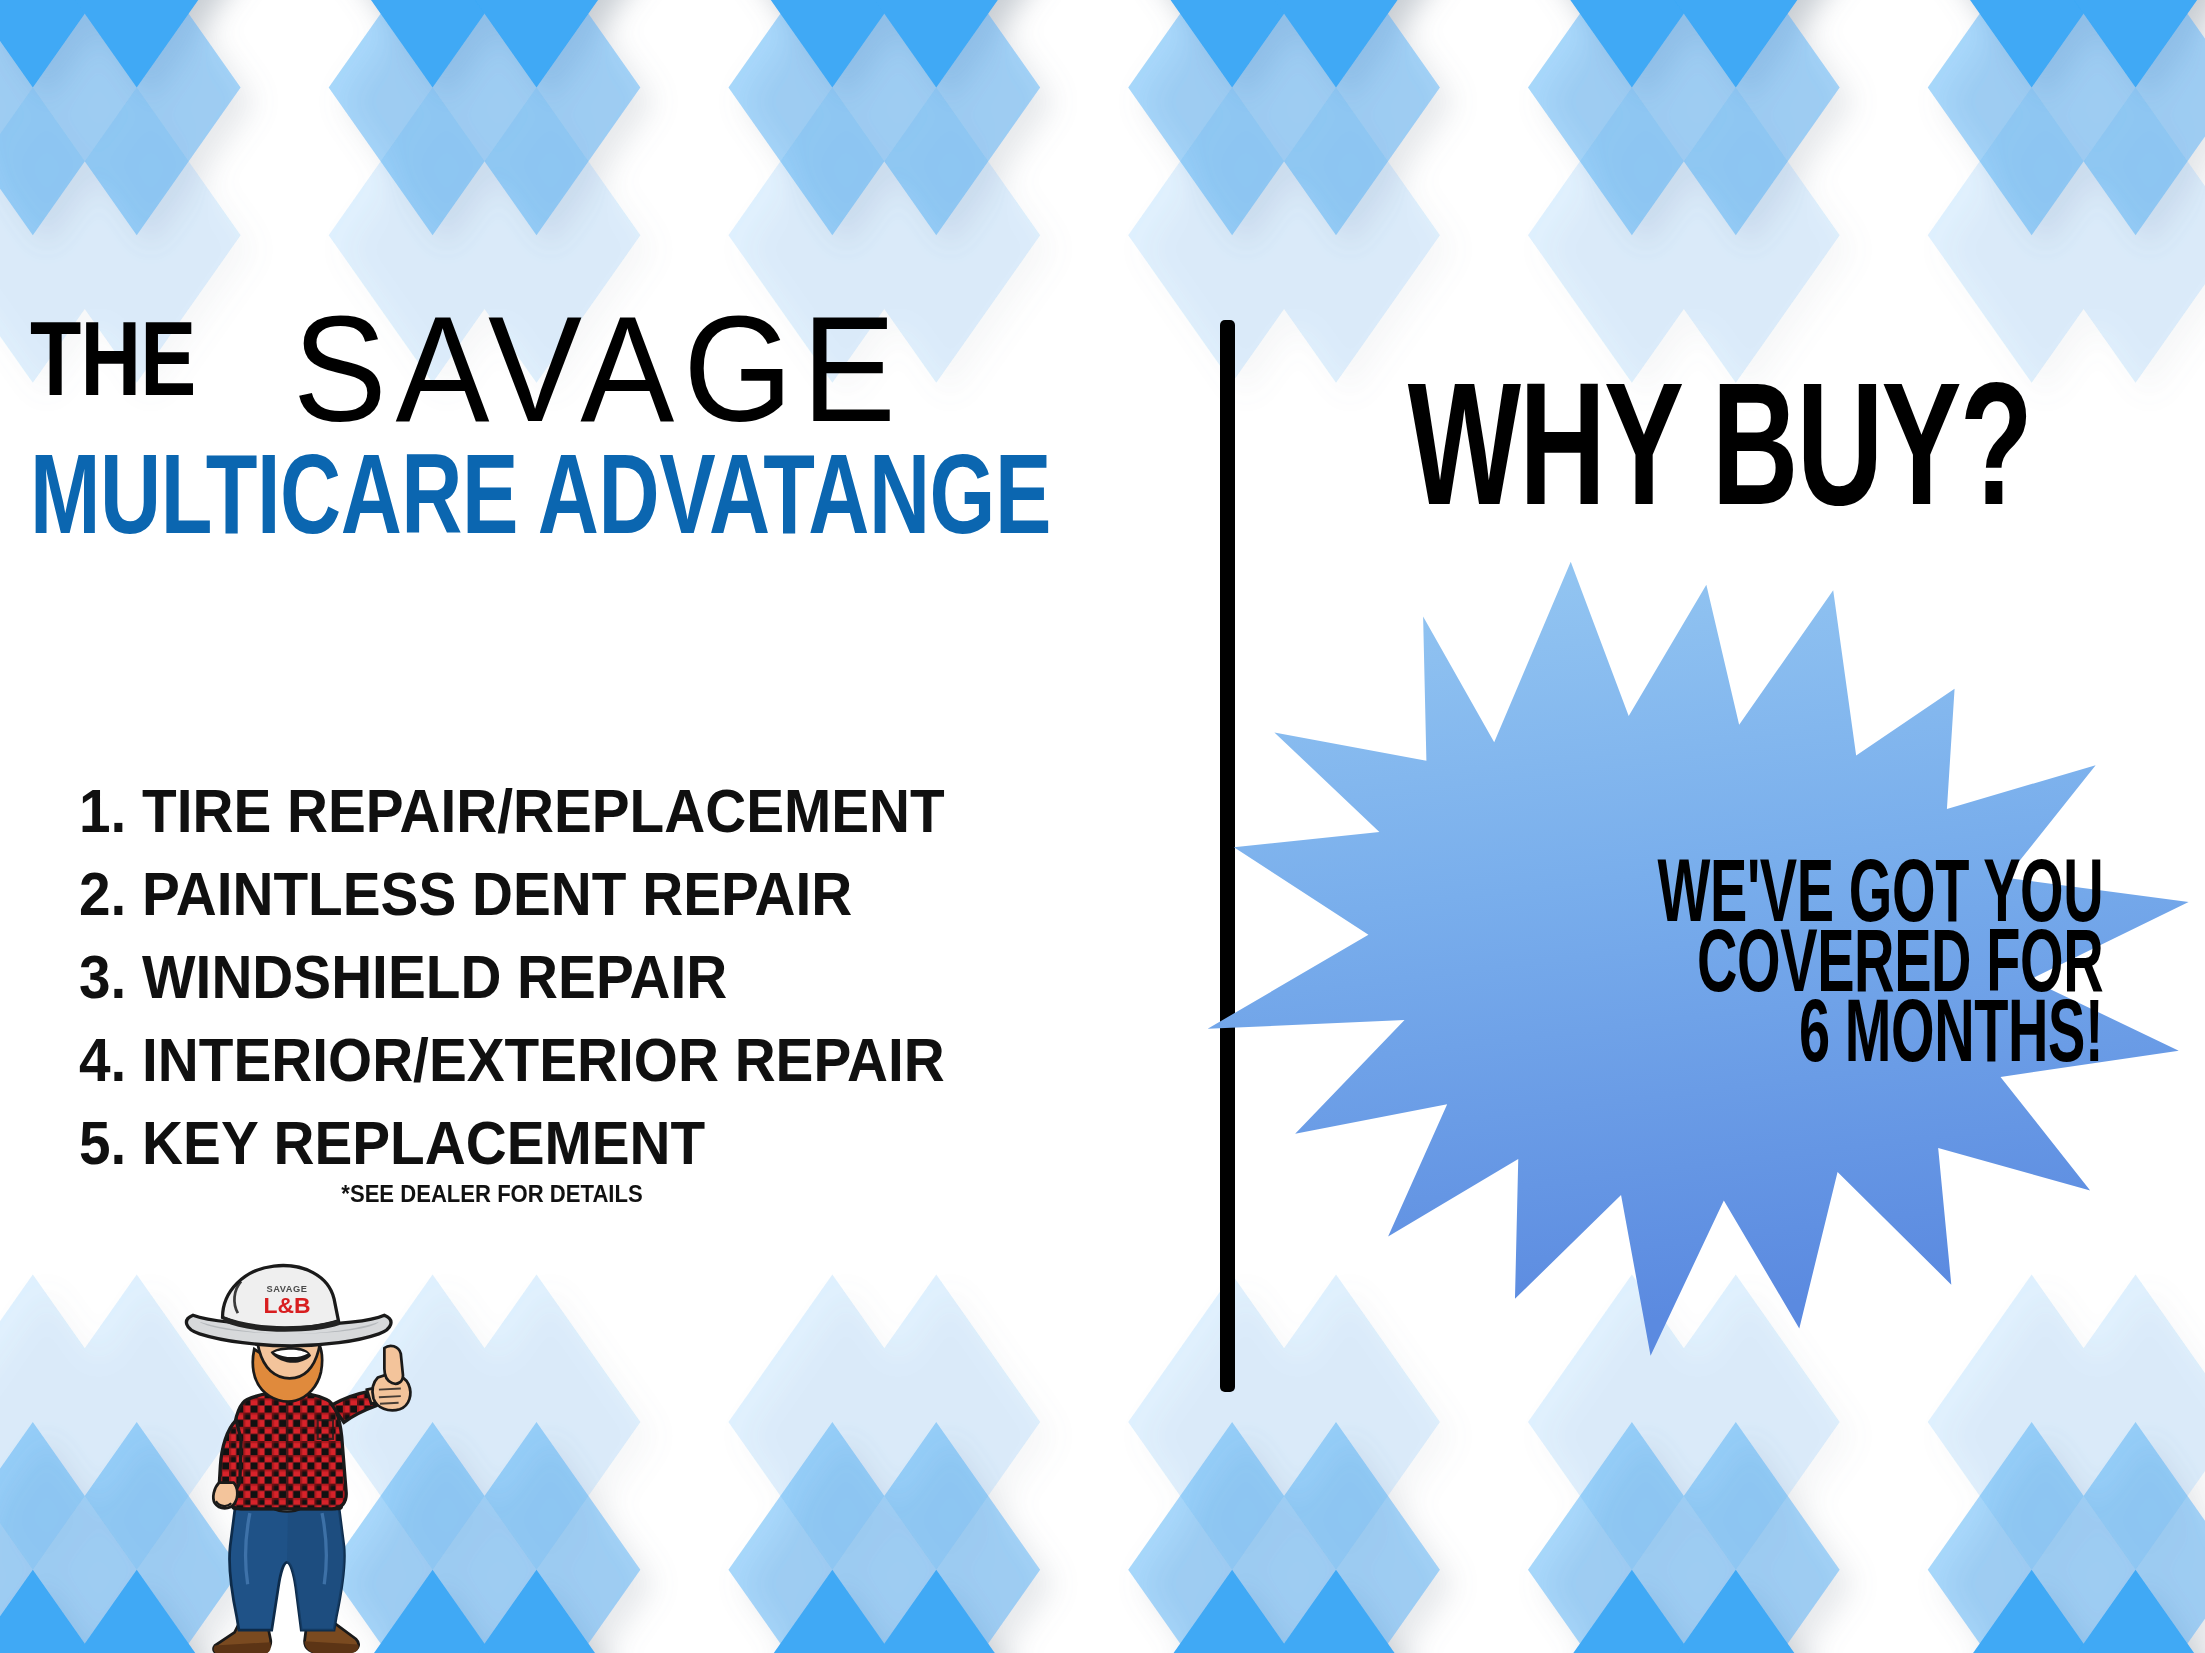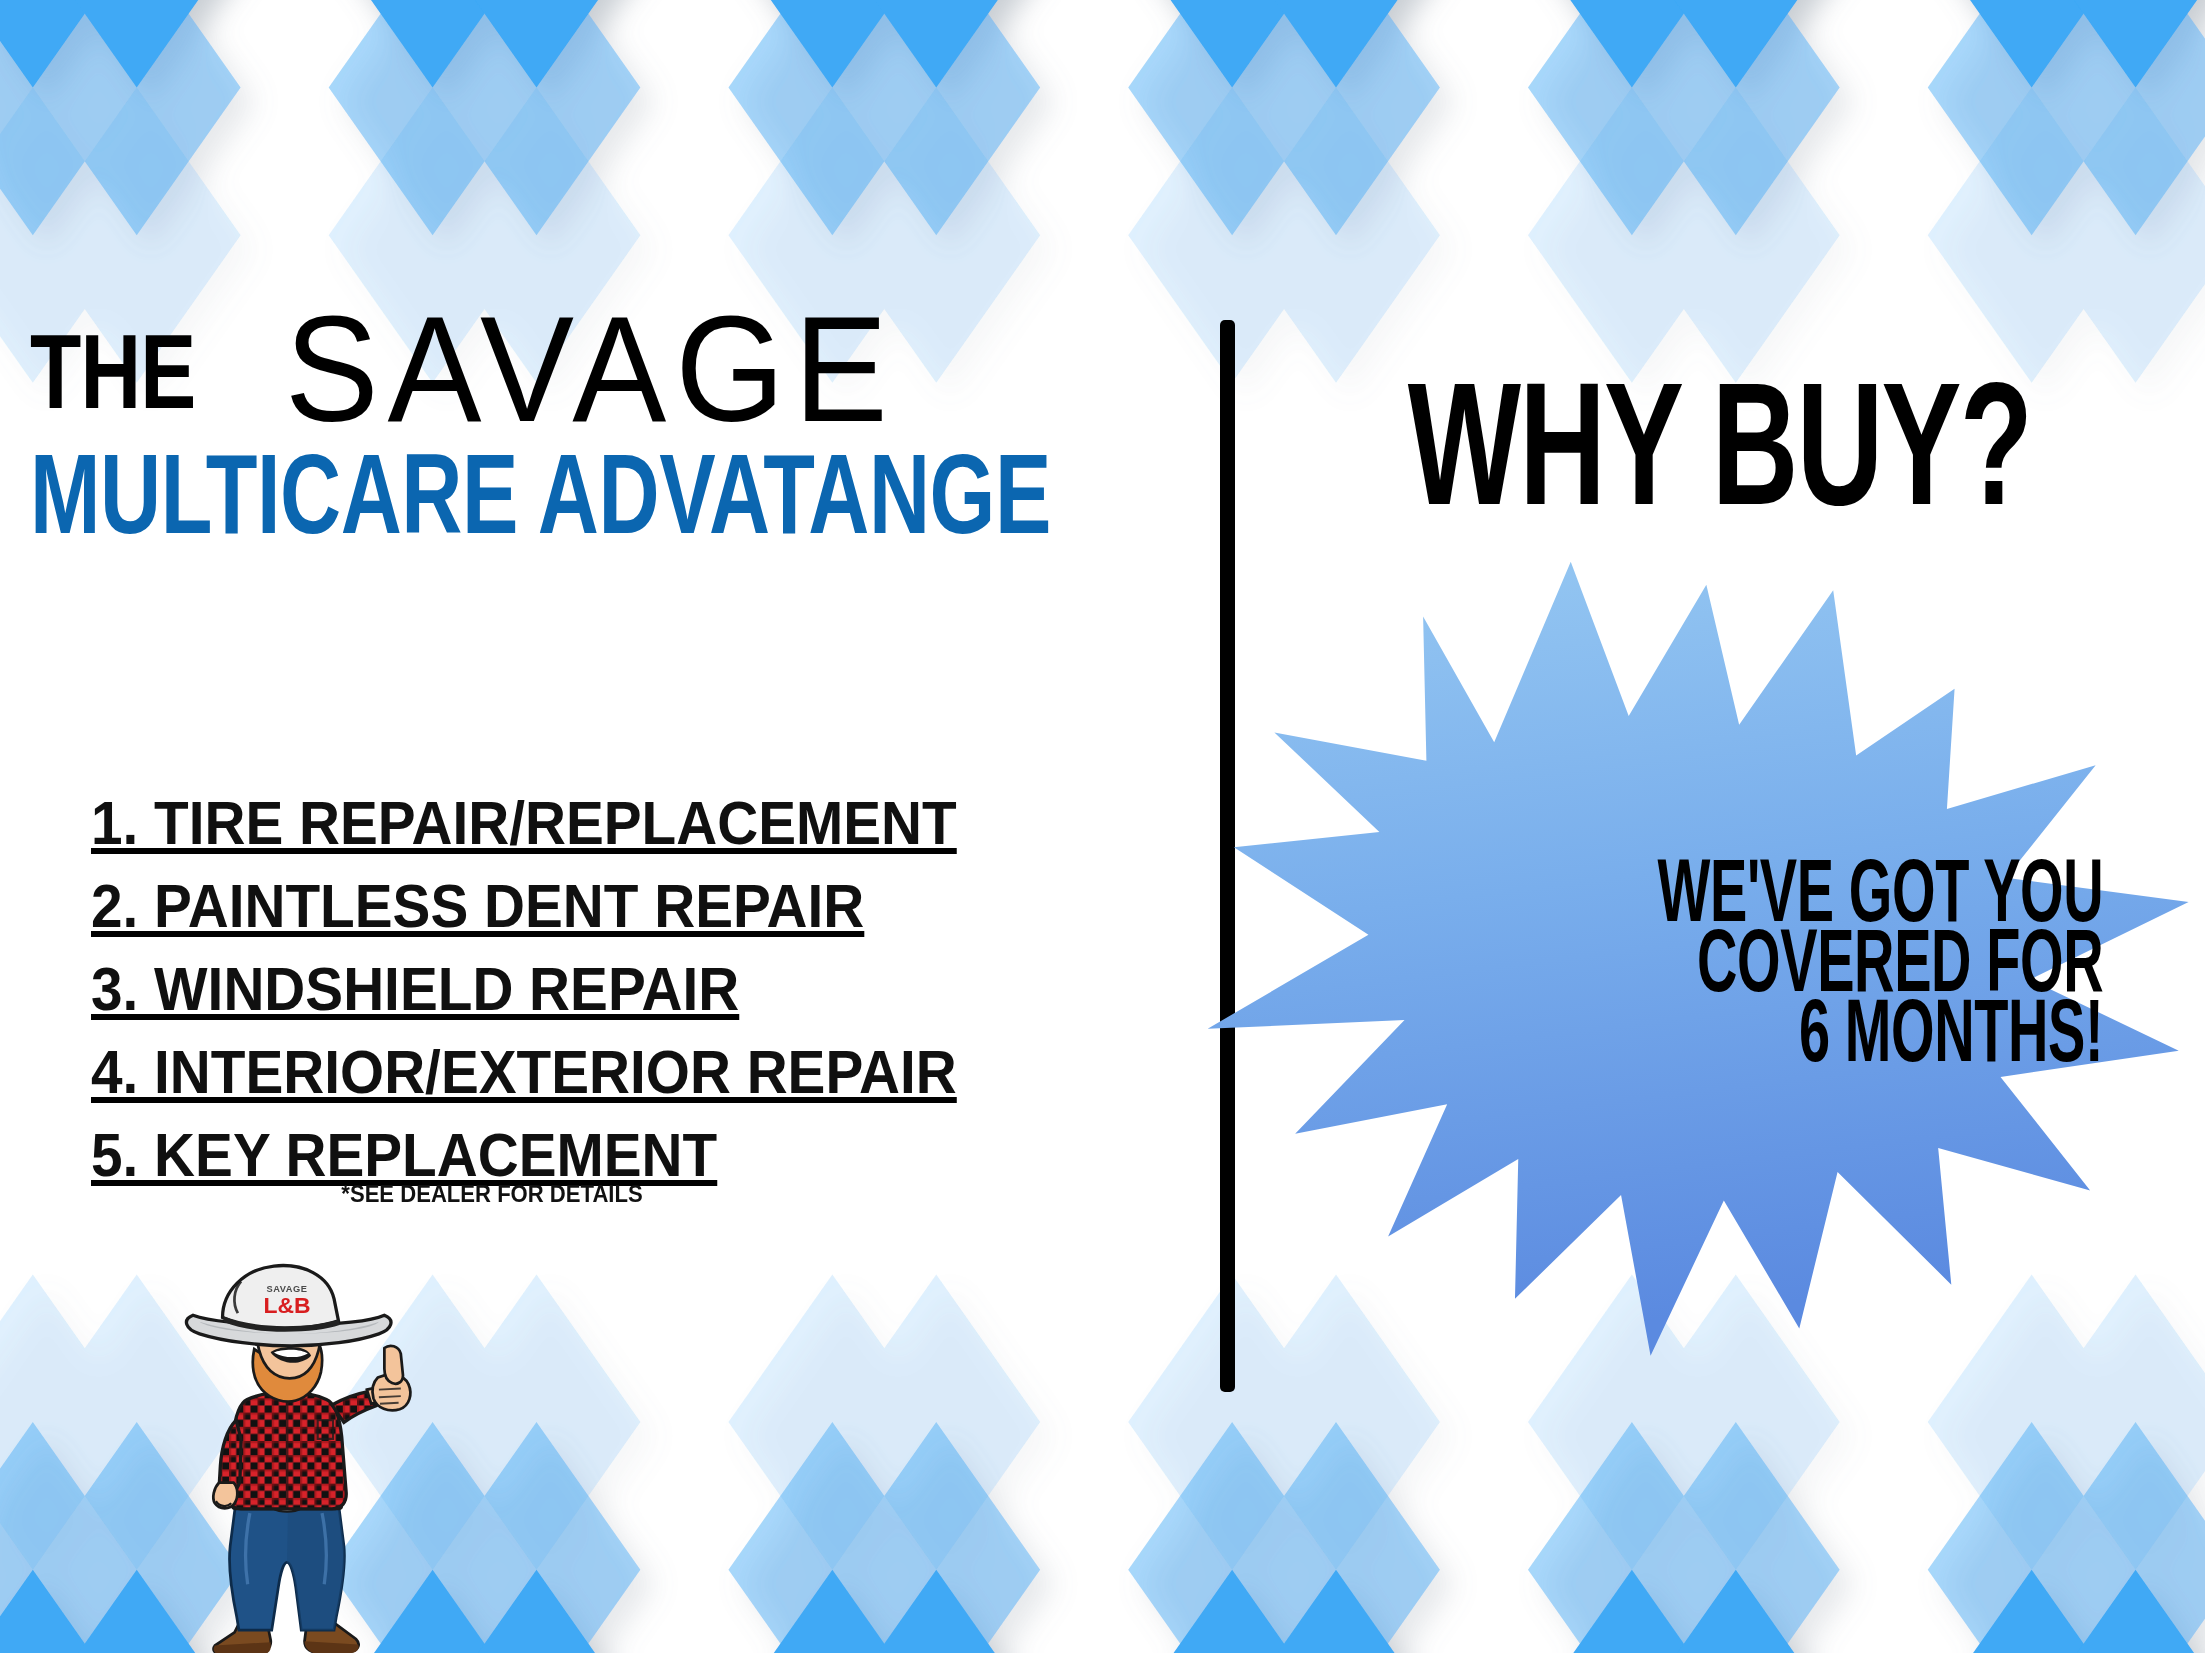--- a/index.html
+++ b/index.html
@@ -16,21 +16,21 @@
     pointer-events:none;
   }
   
   .left-panel{
     position:absolute;left:0;top:0;width:1220px;height:1654px;
   }
   .headline{
     position:absolute;left:30px;top:316px;width:1160px;
   }
   .hl-row{
-    display:flex;align-items:center;
+    display:flex;align-items:flex-start;gap:8px;
   }
   .word-the{
     font-family:"Liberation Sans",sans-serif;
     font-weight:bold;
     font-size:105px;
     line-height:.82;
     letter-spacing:-1.1px;
     color:#000;
     transform:scaleX(.80);
     transform-origin:left bottom;
@@ -55,21 +55,21 @@
     letter-spacing:-0.5px;
     color:#0B66B0;
     transform:scaleX(.92) scaleY(1.22);
     transform-origin:left top;
     margin-top:12px;
     white-space:nowrap;
   }
   
   .service-list{
     position:absolute;left:79px;top:781px;width:1094px;
-    list-style:none;margin:12px;padding:0;text-decoration:underline;
+    list-style:none;margin:0;padding:0;
   }
   .service-list li{
     font-family:"Liberation Sans",sans-serif;
     font-weight:bold;
     font-size:61px;
     line-height:1.00;
     letter-spacing:0px;
     color:#101010;
     white-space:nowrap;
     transform:scaleX(.93);

